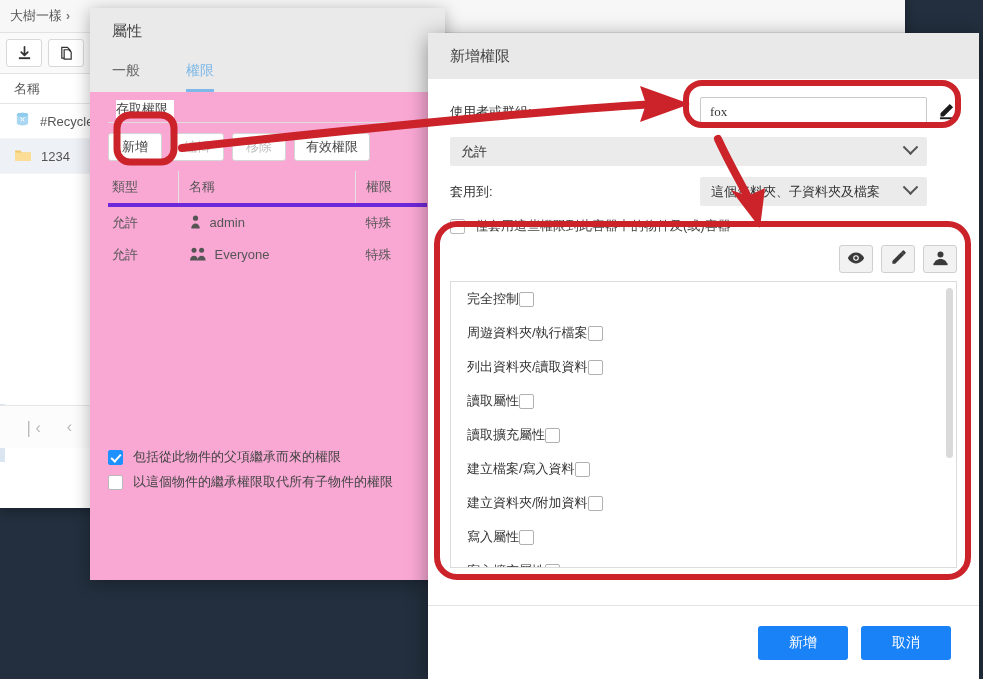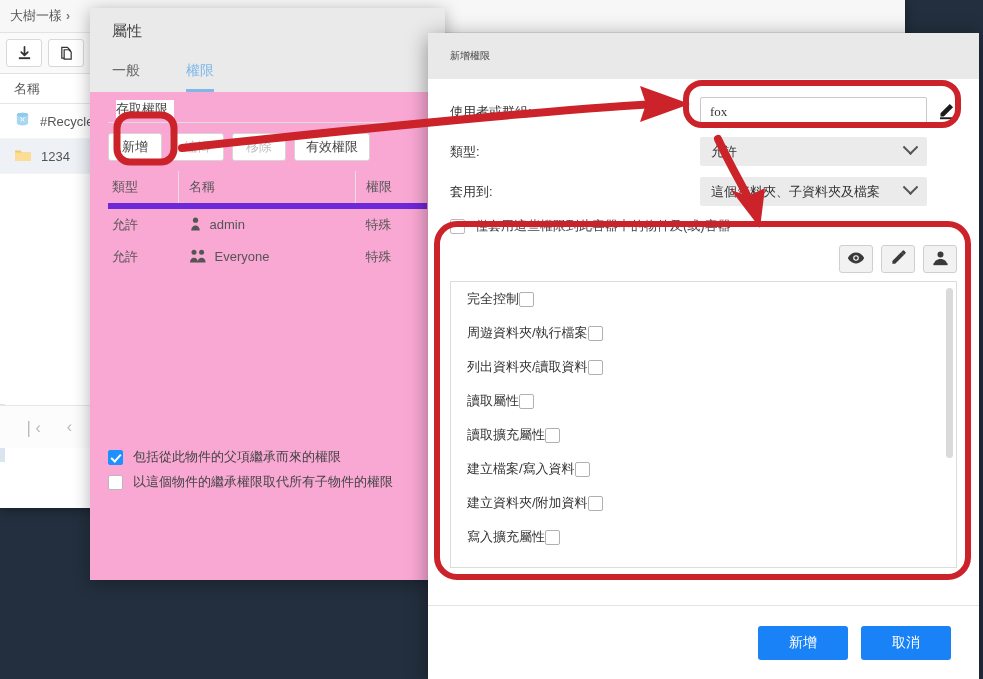--- a/index.html
+++ b/index.html
@@ -79,21 +79,21 @@
   .pbtn{
     min-width:54px;height:28px;padding:0 11px;border:1px solid #d5d5d5;
     border-radius:3px;background:#fff;font-size:13px;color:#444;
     display:flex;align-items:center;justify-content:center;cursor:pointer;
     font-family:inherit;
   }
   .pbtn.disabled{color:#bdbdbd;cursor:default;}
   #perm-table{margin-top:10px;width:100%;border-collapse:collapse;}
   #perm-table th{
     font-weight:normal;font-size:13px;color:#555;text-align:left;
-    padding:7px 4px;border-bottom:6px solid #6d28d9;
+    padding:7px 4px;border-bottom:4px solid #6d28d9;
   }
   #perm-table td{
     font-size:13px;color:#555;padding:7px 4px;
   }
   .usercell{display:flex;align-items:flex-start;gap:8px;}
   #prop-checks{position:absolute;left:18px;top:356px;width:315px;}
   #prop-checks .crow{display:flex;align-items:center;gap:10px;margin-bottom:7px;}
   .cbx{
     width:15px;height:15px;border:1px solid #b9b9b9;border-radius:2px;
     background:#fff;flex:none;box-sizing:border-box;
@@ -105,21 +105,21 @@
   }
   .clbl{font-size:13px;color:#444;}
 
   
   #add-dialog{
     position:absolute;left:428px;top:33px;width:551px;height:646px;
     background:#fff;box-shadow:0 4px 20px rgba(0,0,0,.40);
   }
   #add-title{
     height:46px;background:#e9e9e9;display:flex;align-items:center;
-    padding-left:22px;font-size:10px;color:#444;
+    padding-left:22px;font-size:15px;color:#444;
   }
   #add-body{padding:18px 22px 0 22px;}
   .frow{display:flex;align-items:center;margin-bottom:11px;}
   .flabel{width:250px;font-size:13px;color:#333;}
   .fctl{flex:1;display:flex;align-items:center;gap:10px;}
   #user-input{
     flex:1;height:29px;border:1px solid #c9c9c9;border-radius:2px;
     background:#fff;padding:0 9px;font-size:13px;color:#333;
     font-family:Liberation Serif, serif;box-sizing:border-box;
   }
@@ -319,21 +319,20 @@
         <span>
           <svg width="20" height="20" viewBox="0 0 20 20">
               <path d="M3.5 13.2L12.8 3.9l3.3 3.3-9.3 9.3H3.5z" fill="#1b1b1b"></path>
               <rect x="3" y="17.3" width="14" height="1.9" fill="#1b1b1b"></rect>
             </svg>
         </span>
       </div>
     </div>
 
     <div class="frow">
-      <div class="flabel">類型:</div>
       <div class="fctl" style="padding-right:30px">
         <div class="sel-box">
           <span>允許</span>
           <span class="chev-d"></span>
         </div>
       </div>
     </div>
 
     <div class="frow">
       <div class="flabel">套用到:</div>
@@ -403,20 +402,24 @@
         </div>
         <div class="plrow">
           <span>建立檔案/寫入資料</span>
           <span class="pcbx"></span>
         </div>
         <div class="plrow">
           <span>建立資料夾/附加資料</span>
           <span class="pcbx"></span>
         </div>
         <div class="plrow">
+          <span>寫入屬性</span>
+          <span class="pcbx"></span>
+        </div>
+        <div class="plrow">
           <span>寫入擴充屬性</span>
           <span class="pcbx"></span>
         </div>
         <div id="list-scroll"></div>
       </div>
     </div>
   </div>
 
   <div id="add-footer">
     <button class="bluebtn">新增</button>

